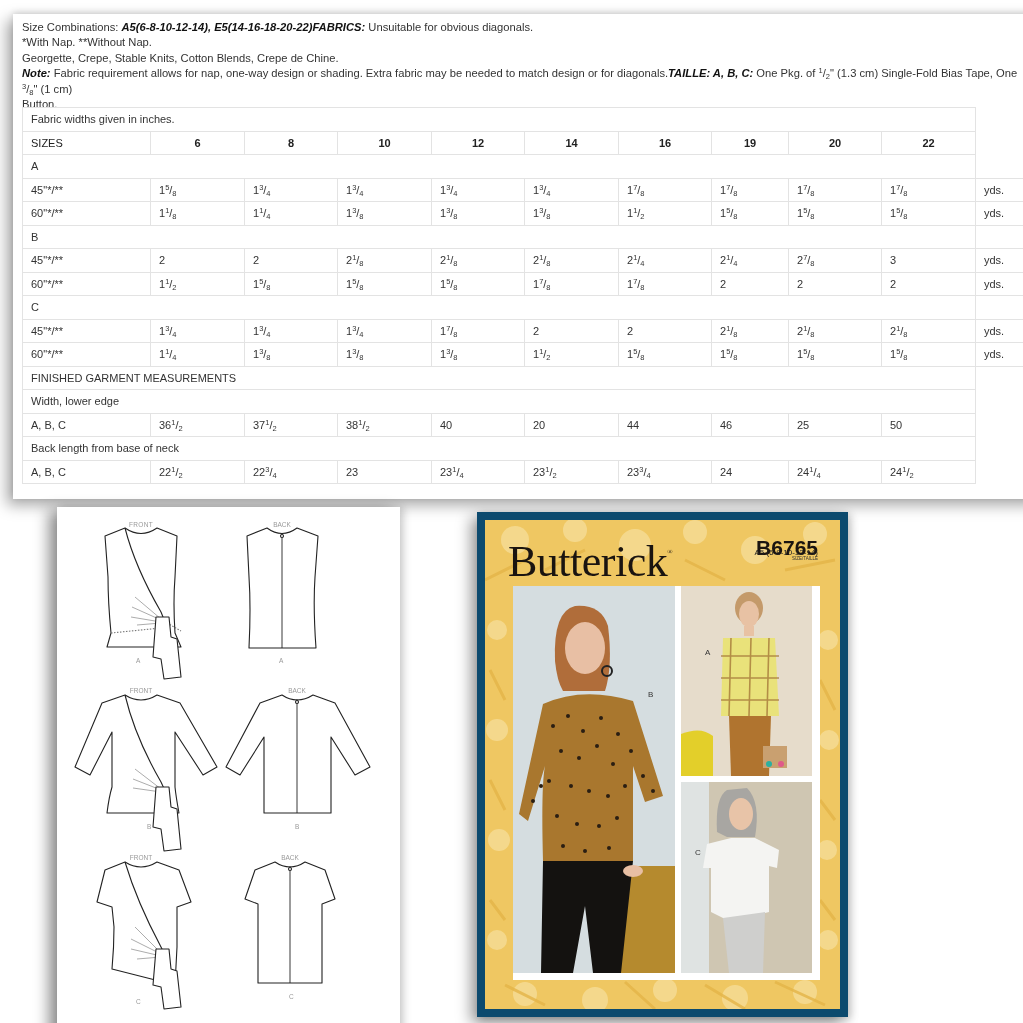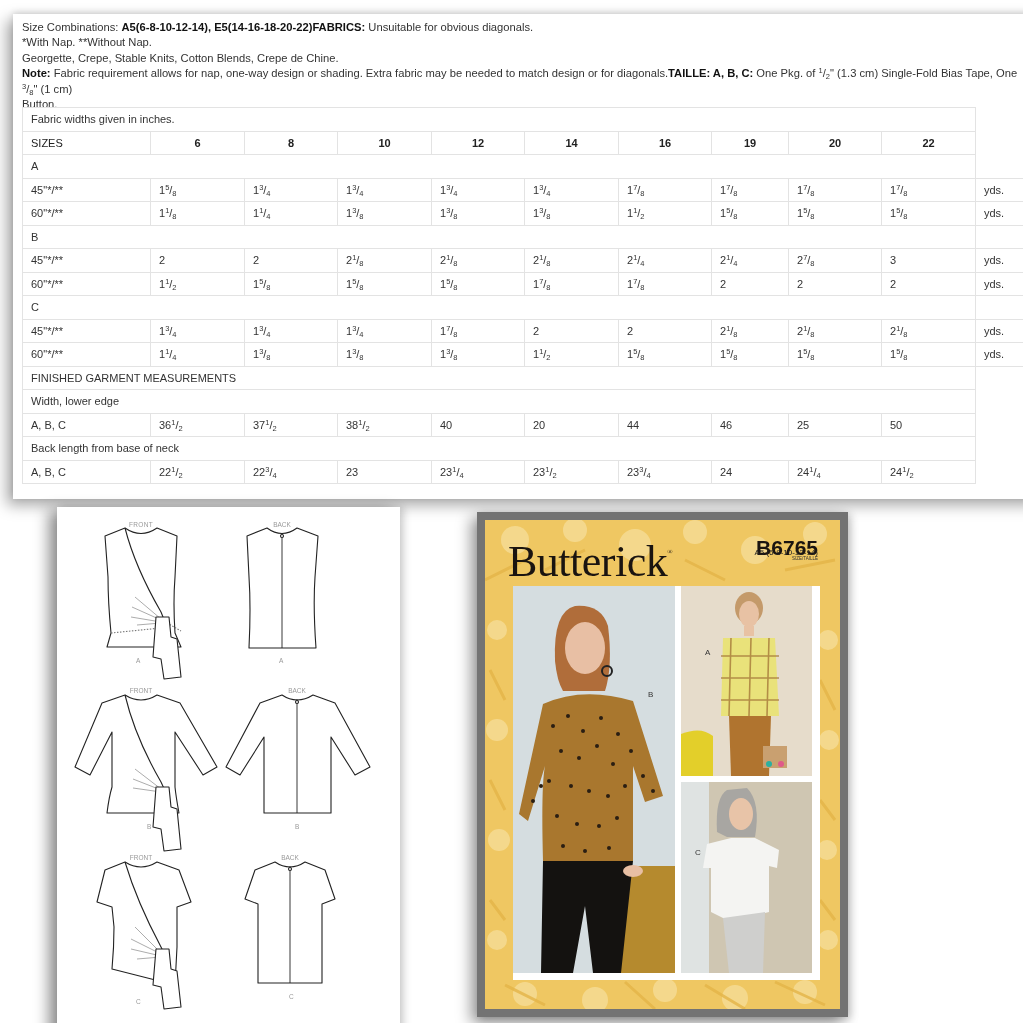--- a/index.html
+++ b/index.html
@@ -12,21 +12,21 @@
   
   .spec-card {
     position:absolute; left:13px; top:14px; width:1030px; height:485px;
     background:#fff;
     box-shadow: -6px 6px 14px rgba(0,0,0,0.35), 0 -2px 6px rgba(0,0,0,0.12);
   }
   .spec-text {
     position:absolute; left:9px; top:6px; width:1010px;
     font-size:11.2px; line-height:15.4px; color:#333;
   }
-  .spec-text b { color:#111; font-weight:bold; }
+  .spec-text b { color:#111; font-weight:bold;font-style:italic; }
   .spec-text sup, .frac sup { font-size:7.5px; line-height:0; vertical-align:4px; }
   .spec-text sub, .frac sub { font-size:7.5px; line-height:0; vertical-align:-2px; }
 
   table.yardage {
     position:absolute; left:9px; top:93px;
     border-collapse:collapse; font-size:11px; color:#333;
     table-layout:fixed;
   }
   table.yardage td {
     border:1px solid #e3e3e3; height:22.5px; padding:0 0 0 8px;
@@ -42,21 +42,21 @@
     background:#fff;
     box-shadow:-8px 4px 14px rgba(0,0,0,0.45), 4px 0 8px rgba(0,0,0,0.15);
   }
   .view-label {
     position:absolute; font-size:6.5px; color:#9a9a9a; letter-spacing:0.3px;
   }
 
   
   .envelope {
     position:absolute; left:477px; top:512px; width:371px; height:505px;
-    background:#737373;
+    background:#0c4a6e;
     box-shadow:-6px 6px 14px rgba(0,0,0,0.4), 3px 2px 8px rgba(0,0,0,0.18);
   }
   .env-inner {
     position:absolute; left:8px; top:8px; width:355px; height:489px;
     background:#efc762; overflow:hidden;
   }
   .env-pattern { position:absolute; left:0; top:0; width:100%; height:100%; }
   .brand {
     position:absolute; left:23px; top:16px;
     font-family:"Liberation Serif", "DejaVu Serif", serif;

